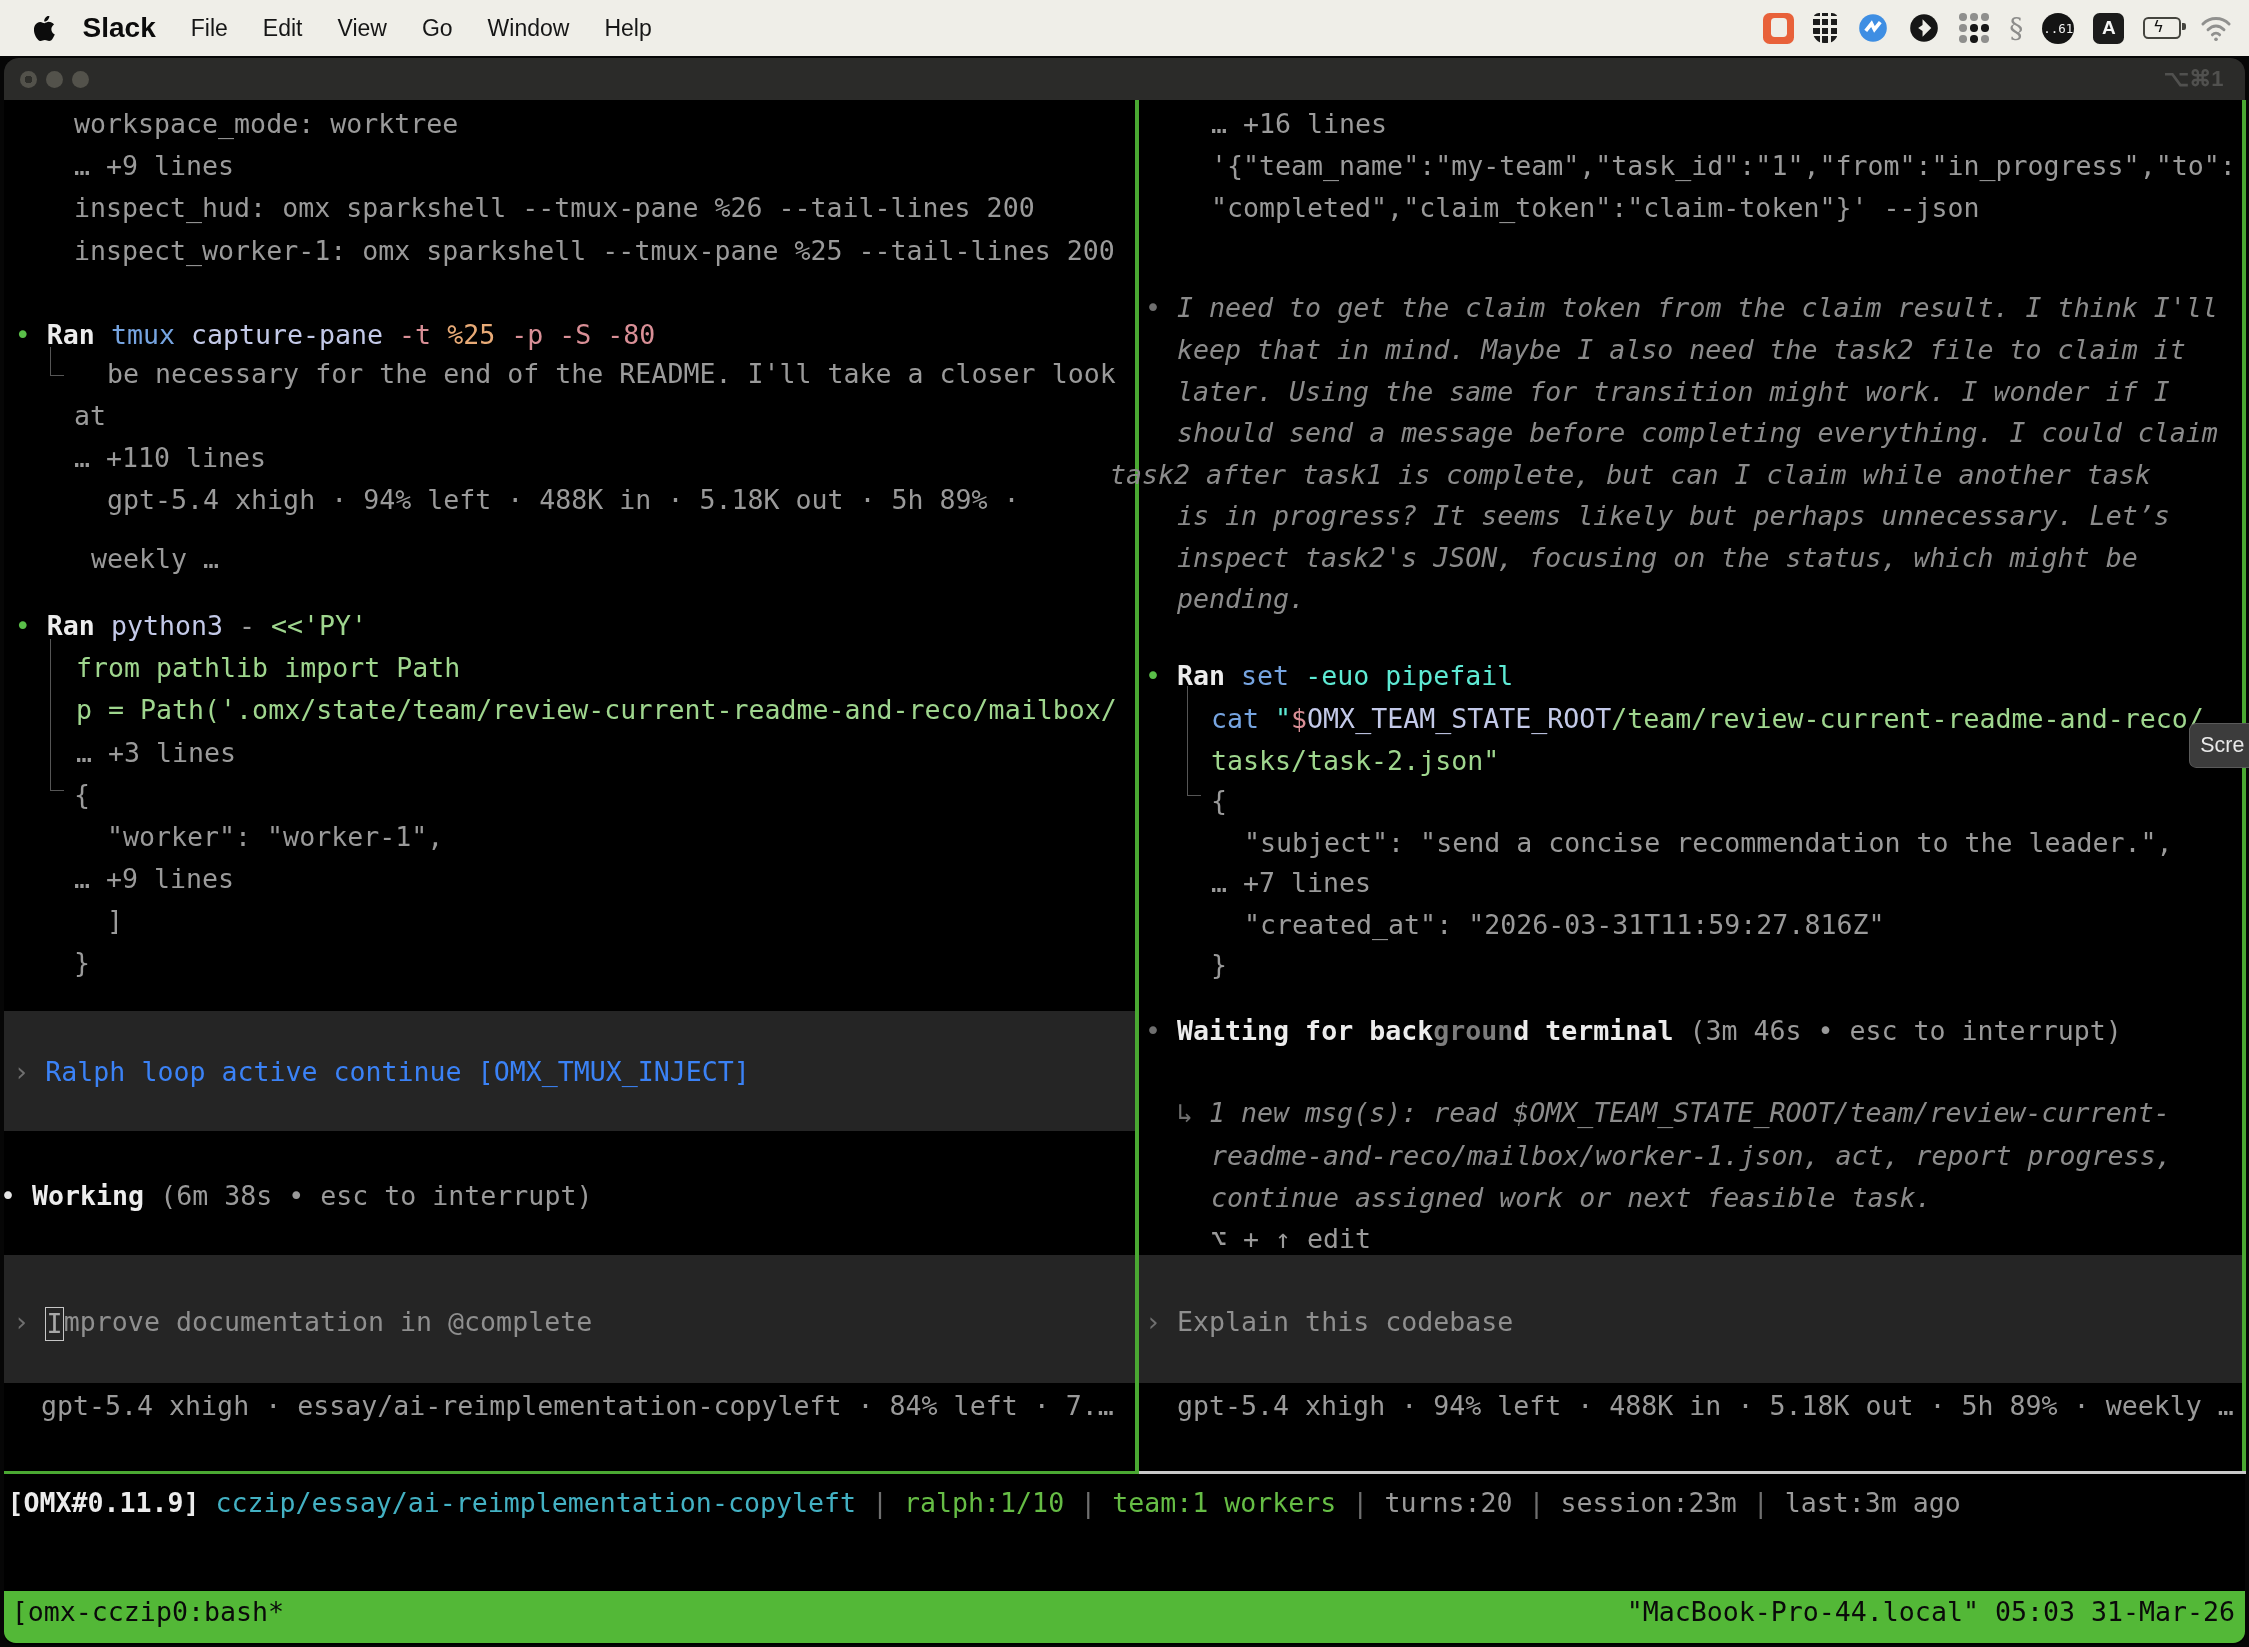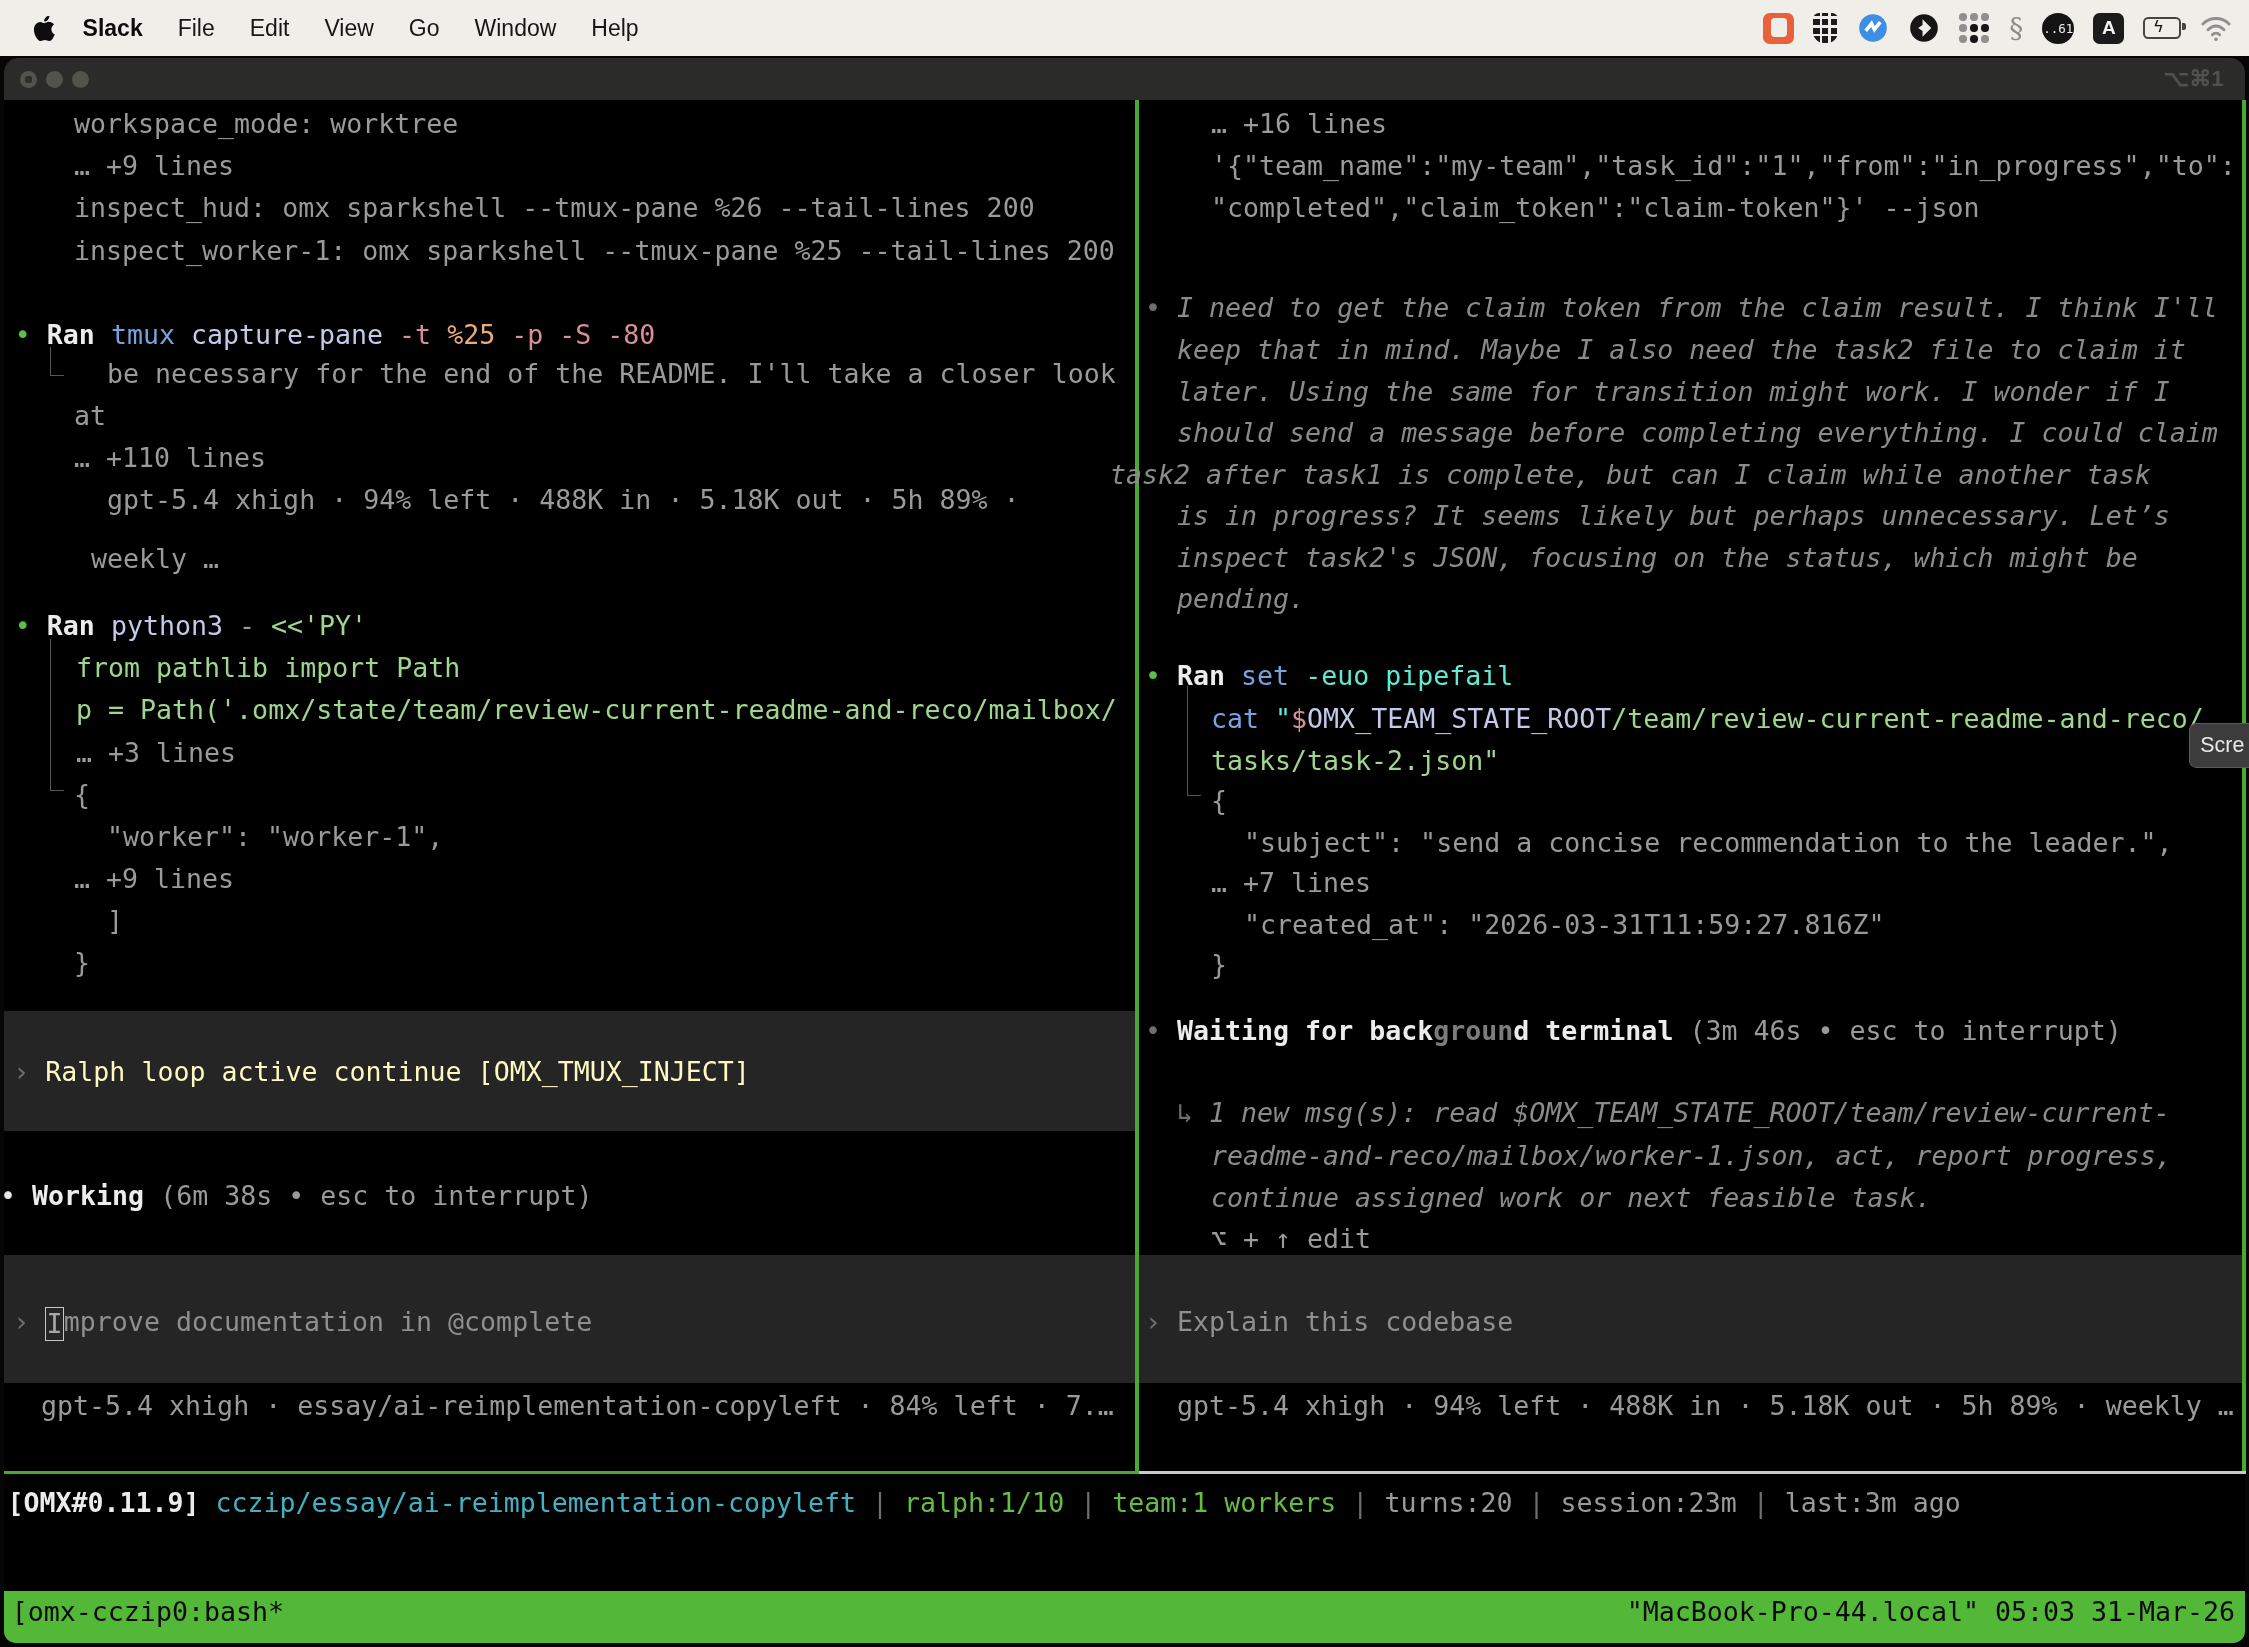--- a/index.html
+++ b/index.html
@@ -1,21 +1,21 @@
 <!DOCTYPE html>
 <html style="font-size:11.8px"><head>
 <meta charset="utf-8">
 <style>
   html,body{margin:0;padding:0;width:2250px;height:1648px;background:#060606;overflow:hidden;
     font-family:"Liberation Sans",sans-serif;}
   
   #menubar{position:absolute;left:0;top:0;width:2250px;height:56px;background:#efeee8;
     display:flex;align-items:center;z-index:50;}
   #menubar .apple{margin-left:34px;width:22px;height:25px;}
-  #menubar .appname{margin-left:26.6px;font-size:23px;font-weight:700;color:#0c0c0c;}
+  #menubar .appname{margin-left:26.6px;font-size:28px;font-weight:700;color:#0c0c0c;}
   #menubar .mitem{margin-left:35px;font-size:23px;color:#161616;}
   #mb-status{position:absolute;right:17.7px;top:0;height:56px;display:flex;align-items:center;gap:19px;}
   .ic{display:flex;align-items:center;justify-content:center;}
   .ic-chat{width:31px;height:31px;background:#e8613a;border-radius:6.6px;position:relative;}
   .ic-chat .bub{position:absolute;left:7.4px;top:5.2px;width:16px;height:19px;background:#efeee8;border-radius:3.7px;}
   .ic-shield{width:25px;height:29.5px;background:#1c1c1c;border-radius:5.9px 5.9px 11px 11px;
     background-image:repeating-linear-gradient(0deg,transparent 0 6.6px,#efeee8 6.6px 8.9px),
     repeating-linear-gradient(90deg,transparent 0 6.6px,#efeee8 6.6px 8.9px);}
   .ic-dots{display:grid;grid-template-columns:repeat(3,8.9px);grid-auto-rows:8.9px;gap:2.2px;}
   .ic-dots i{width:7.4px;height:7.4px;border-radius:50%;}
@@ -33,21 +33,21 @@
   #titlebar{position:absolute;left:4.4px;top:58px;width:2241px;height:42px;background:#2b2b29;
     border-radius:14.8px 14.8px 0 0;display:flex;align-items:center;z-index:2;}
   .tl{width:17px;height:17px;border-radius:50%;background:#53524b;margin-left:8.9px;}
   .tl.first{margin-left:16px;background:radial-gradient(circle,#2e2e2a 0 3.7px,#53524b 3.7px);}
   #wtitle{position:absolute;left:0;width:100%;text-align:center;font-size:22px;font-weight:700;color:#8d8d8b;}
   #wshort{position:absolute;right:22px;font-size:22px;font-weight:700;color:#51514f;}
   
   #terminal{position:absolute;left:0;top:0;z-index:10;}
   .tline{position:absolute;height:42px;line-height:42px;white-space:pre;
     font-family:"DejaVu Sans Mono",monospace;font-size:26.6px;}
-  .c-fg{color:#9a9a9a;} .c-dim{color:#6f6f6f;} .c-lt{color:#fef9c3;}
+  .c-fg{color:#9a9a9a;} .c-dim{color:#6f6f6f;} .c-lt{color:#3b82f6;}
   .c-wt{color:#e6e6e6;} .c-wt2{color:#5eead4;}
   .c-wb{color:#ececec;font-weight:700;} .c-shim{color:#7c7c7c;font-weight:700;}
   .c-ph{color:#8f8f8f;}
   .c-it{color:#8b8b8b;font-style:italic;}
   .c-grnb{color:#5abf49;} .c-grn{color:#9fd68e;}
   .c-blue{color:#76a4e0;} .c-lav{color:#c3c9e8;}
   .c-org{color:#e9ab77;} .c-rose{color:#d98f96;}
   .c-teal{color:#43b1c3;} .c-sgrn{color:#66bd45;}
   .c-cur{display:inline-block;width:18.5px;height:34px;line-height:31px;vertical-align:middle;
     border:1.5px solid #c6c6c6;box-sizing:border-box;color:#a8a8a8;text-align:center;}

